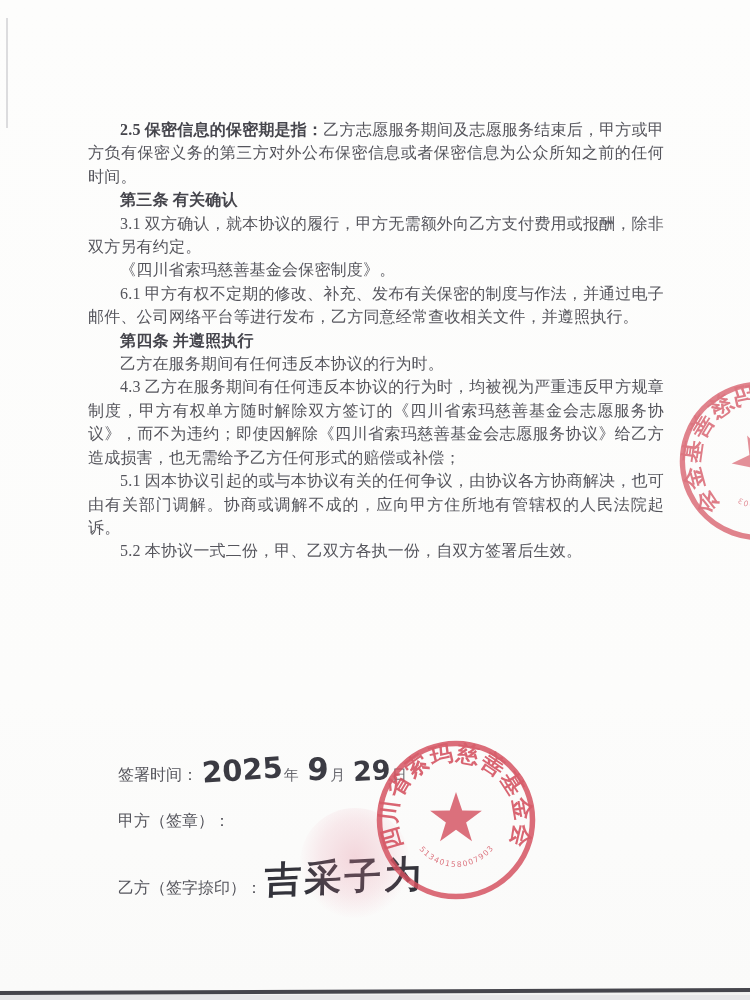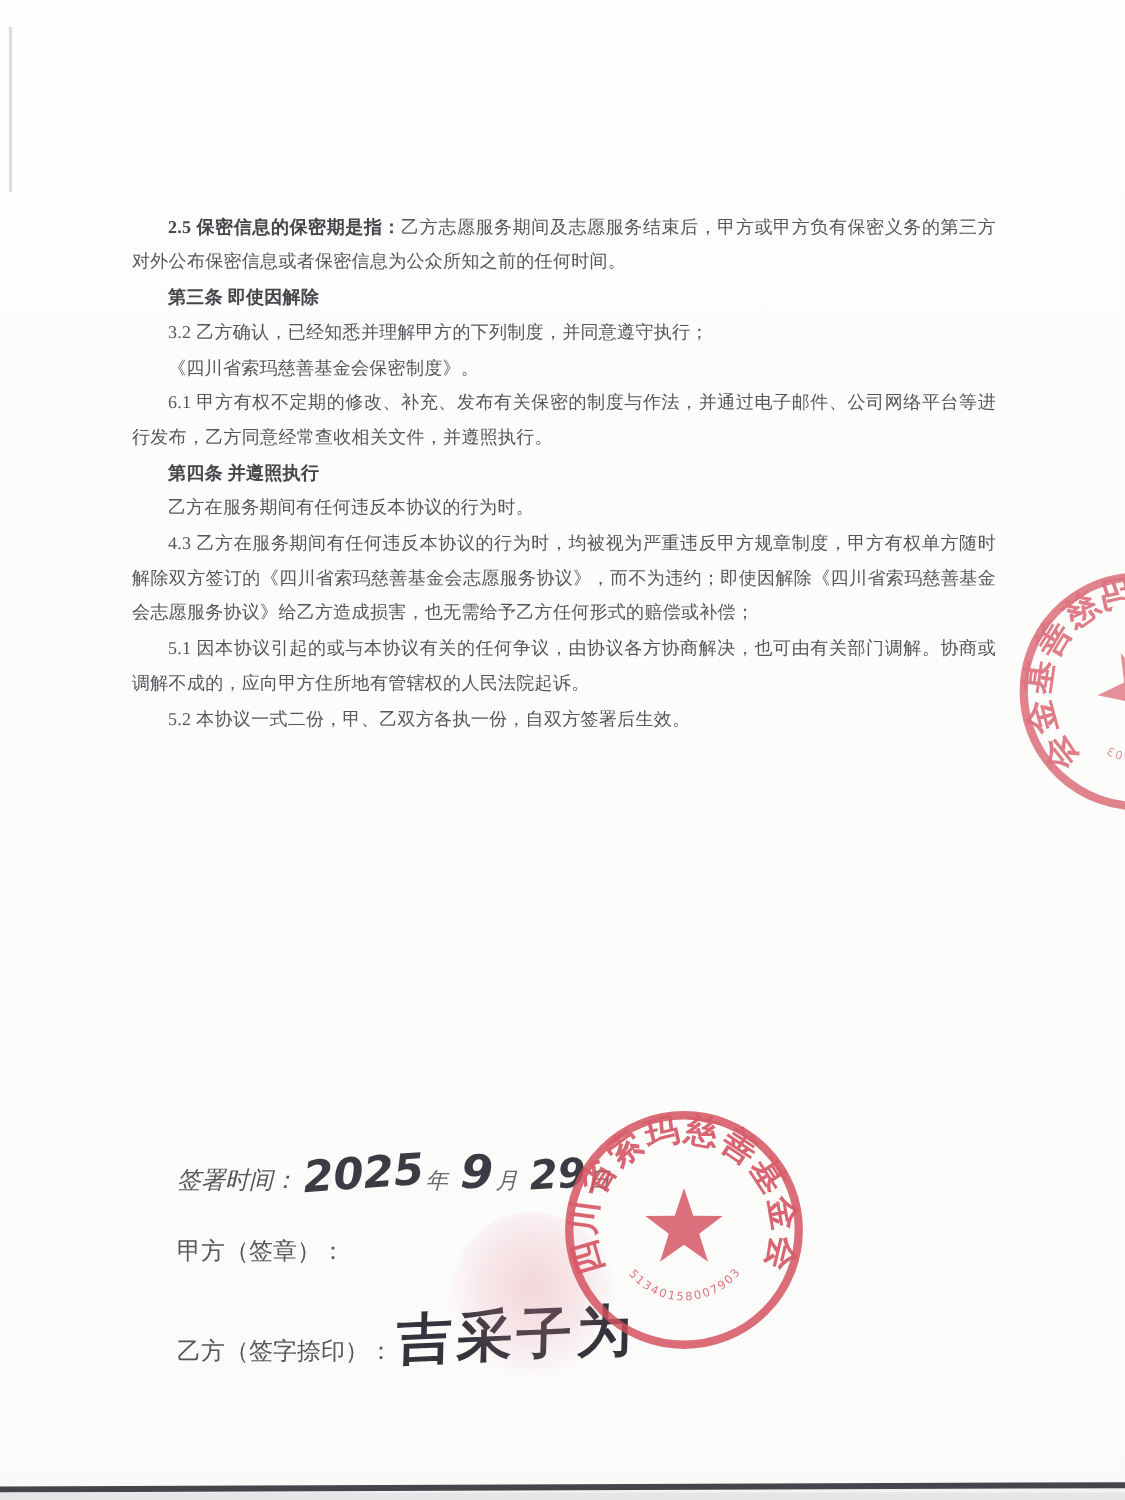--- a/index.html
+++ b/index.html
@@ -17,30 +17,30 @@
     background:#dcdcde;
   }
   .bottom-scan-edge{
     position:absolute;left:-4px;top:991px;width:760px;height:4px;
     background:#45454c;transform:rotate(-0.22deg);transform-origin:left center;
   }
   .bottom-scan-below{
     position:absolute;left:0;top:995px;width:750px;height:5px;background:#e6e6e8;
   }
   .content{
-    position:absolute;left:88px;top:140px;width:576px;
-    font-size:12px;line-height:23.4px;color:#55555c;
+    position:absolute;left:88px;top:118px;width:576px;
+    font-size:16px;line-height:23.4px;color:#55555c;
     text-align:justify;letter-spacing:0.2px;
   }
   .para{margin:0;text-indent:2em;}
   .para.heading{font-weight:bold;color:#45454c;}
   .para .b{font-weight:bold;color:#45454c;}
   .sig-block{position:absolute;left:118px;top:748px;width:420px;color:#55555c;font-size:16px;}
   .sig-row{display:flex;align-items:baseline;white-space:nowrap;}
-  .sig-row.date{margin-top:16px;font-style:italic;}
+  .sig-row.date{margin-top:3px;}
   .sig-row.pa{margin-top:24px;}
   .sig-row.pb{margin-top:30px;}
   .hw{
     font-family:"DejaVu Sans",sans-serif;color:#3b3b43;font-weight:bold;
     display:inline-block;
   }
   .hw-year{font-size:29px;transform:rotate(-4deg);margin-left:4px;margin-right:1px;}
   .hw-month{font-size:31px;transform:rotate(3deg);margin-left:8px;margin-right:2px;}
   .hw-day{font-size:27px;transform:rotate(-3deg);margin-left:8px;margin-right:1px;}
   .unit{font-size:15px;color:#67676d;}
@@ -61,22 +61,22 @@
   .seal .digits{font-family:"DejaVu Sans",sans-serif;}
 </style>
 </head>
 <body>
 
 <div class="scan">
   <div class="paper">
 
     <div class="content" id="doc-paragraphs">
         <p class="para"><span class="b">2.5 保密信息的保密期是指：</span><span>乙方志愿服务期间及志愿服务结束后，甲方或甲方负有保密义务的第三方对外公布保密信息或者保密信息为公众所知之前的任何时间。</span></p>
-        <p class="para heading"><span class="b">第三条 即使因解除</span></p>
-        <p class="para"><span>3.2 乙方确认，已经知悉并理解甲方的下列制度，并同意遵守执行；</span></p>
+        <p class="para heading"><span class="b">第三条 有关确认</span></p>
+        <p class="para"><span>3.1 双方确认，就本协议的履行，甲方无需额外向乙方支付费用或报酬，除非双方另有约定。</span></p>
         <p class="para"><span>《四川省索玛慈善基金会保密制度》。</span></p>
         <p class="para"><span>6.1 甲方有权不定期的修改、补充、发布有关保密的制度与作法，并通过电子邮件、公司网络平台等进行发布，乙方同意经常查收相关文件，并遵照执行。</span></p>
         <p class="para heading"><span class="b">第四条 并遵照执行</span></p>
         <p class="para"><span>乙方在服务期间有任何违反本协议的行为时。</span></p>
         <p class="para"><span>4.3 乙方在服务期间有任何违反本协议的行为时，均被视为严重违反甲方规章制度，甲方有权单方随时解除双方签订的《四川省索玛慈善基金会志愿服务协议》，而不为违约；即使因解除《四川省索玛慈善基金会志愿服务协议》给乙方造成损害，也无需给予乙方任何形式的赔偿或补偿；</span></p>
         <p class="para"><span>5.1 因本协议引起的或与本协议有关的任何争议，由协议各方协商解决，也可由有关部门调解。协商或调解不成的，应向甲方住所地有管辖权的人民法院起诉。</span></p>
         <p class="para"><span>5.2 本协议一式二份，甲、乙双方各执一份，自双方签署后生效。</span></p>
       </div>
 
     <div class="sig-block">

